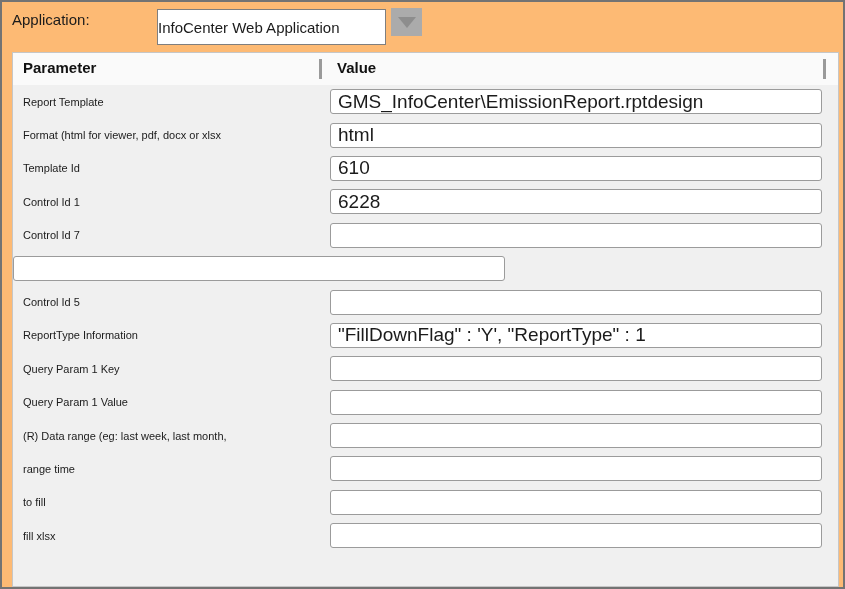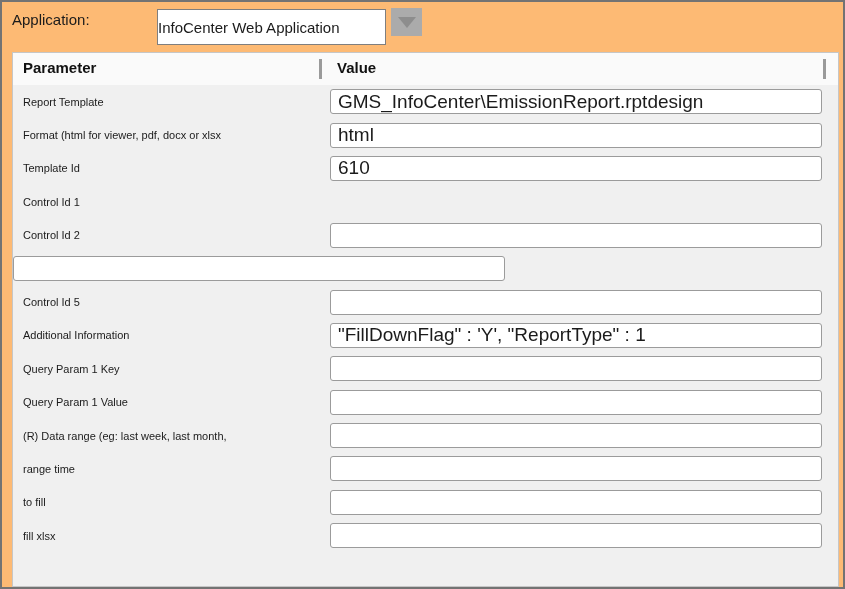--- a/index.html
+++ b/index.html
@@ -151,39 +151,40 @@
     <input class="row-input" type="text" value="html" style="">
   </div>
 
   <div class="row">
     <span class="row-label">Template Id</span>
     <input class="row-input" type="text" value="610" style="">
   </div>
 
   <div class="row">
     <span class="row-label">Control Id 1</span>
-  </div>
-
-  <div class="row">
-    <span class="row-label">Control Id 2</span>
+    <input class="row-input" type="text" value="6228" style="">
+  </div>
+
+  <div class="row">
+    <span class="row-label">Control Id 7</span>
     <input class="row-input" type="text" value="" style="">
   </div>
 
 
   <div class="row">
     <input class="row-input" type="text" value="" style="">
   </div>
 
   <div class="row">
     <span class="row-label">Control Id 5</span>
     <input class="row-input" type="text" value="" style="">
   </div>
 
   <div class="row">
-    <span class="row-label">Additional Information</span>
+    <span class="row-label">ReportType Information</span>
     <input class="row-input" type="text" value="&quot;FillDownFlag&quot; : 'Y', &quot;ReportType&quot; : 1" style="">
   </div>
 
   <div class="row">
     <span class="row-label">Query Param 1 Key</span>
     <input class="row-input" type="text" value="" style="">
   </div>
 
   <div class="row">
     <span class="row-label">Query Param 1 Value</span>

